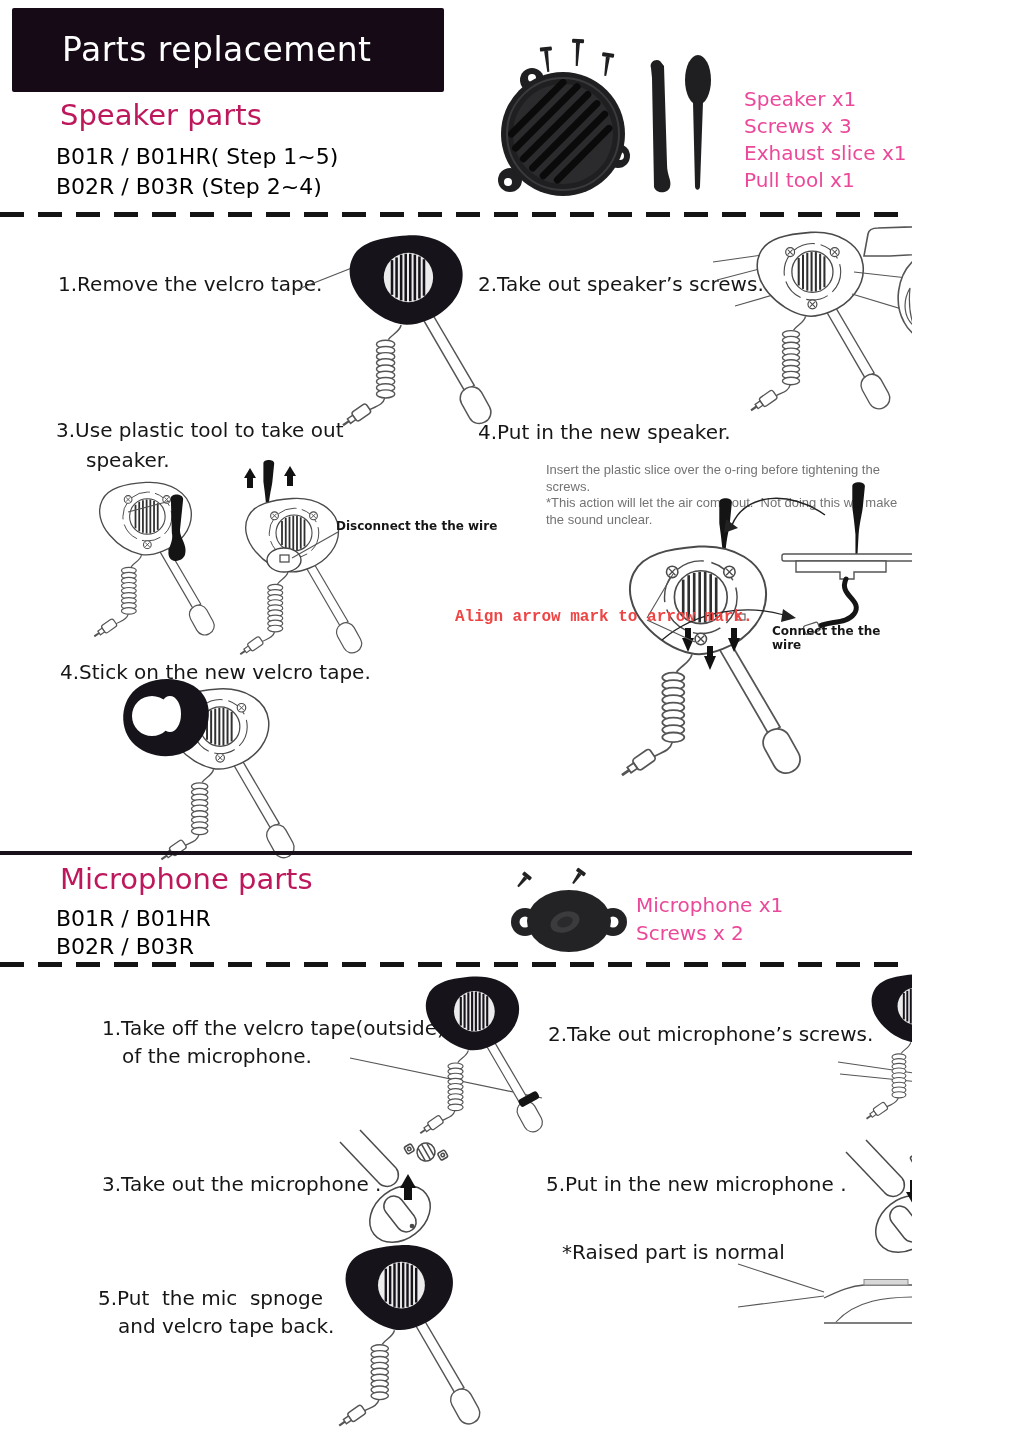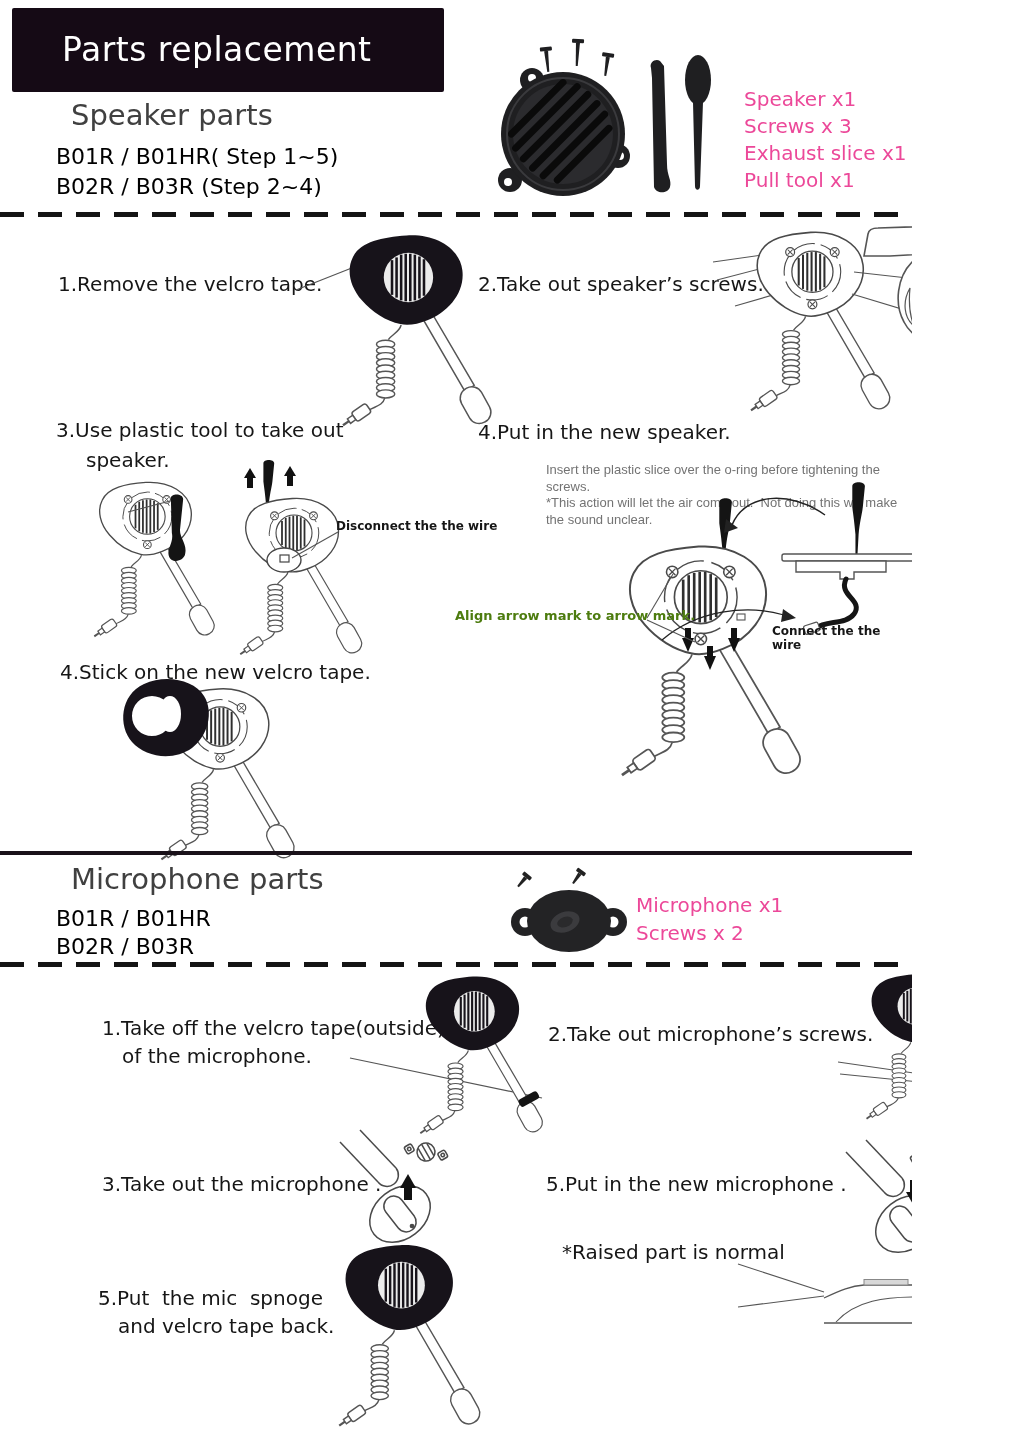--- a/index.html
+++ b/index.html
@@ -1,26 +1,26 @@
 <!DOCTYPE html>
 <html><head>
 <meta charset="utf-8">
 <style>
   html,body{margin:0;padding:0;background:#fff;}
   .page{position:relative;width:912px;height:1436px;background:#fff;overflow:hidden;
         font-family:"DejaVu Sans","Liberation Sans",sans-serif;color:#1c1c1c;}
   .abs{position:absolute;}
   .titlebar{left:12px;top:8px;width:432px;height:84px;background:#150a15;border-radius:2px;}
   .title{left:62px;top:30px;font-size:33px;color:#fff;letter-spacing:.5px;}
-  .h2{font-size:29px;font-weight:500;color:#404040;margin-left:11px;}
+  .h2{font-size:29px;font-weight:500;color:#be185d;}
   .model{font-size:22px;color:#000000;white-space:pre-wrap;}
   .plist{font-size:20px;line-height:27px;color:#ec4899;white-space:pre-wrap;}
   .step{font-size:20px;color:#161616;white-space:pre-wrap;}
   .ann{font-size:12px;font-weight:600;color:#161616;white-space:pre-wrap;}
-  .ann-sm{font-size:13px;font-weight:600;color:#4d7c0f;white-space:pre-wrap;}
+  .ann-sm{font-size:16px;font-weight:600;color:#ef4444;white-space:pre-wrap;font-family:Liberation Mono, monospace;}
   .note{font-family:"Liberation Sans",sans-serif;font-size:13px;line-height:16.5px;
         color:#737373;white-space:pre-wrap;width:max-content;}
   .dashline{left:0;width:1024px;height:5px;
         background:repeating-linear-gradient(90deg,#141414 0 24px,transparent 24px 38px);}
   .solidline{left:0;width:1024px;height:4px;background:#191119;}
   svg{display:block;overflow:visible;}
 </style>
 </head>
 <body>
 

